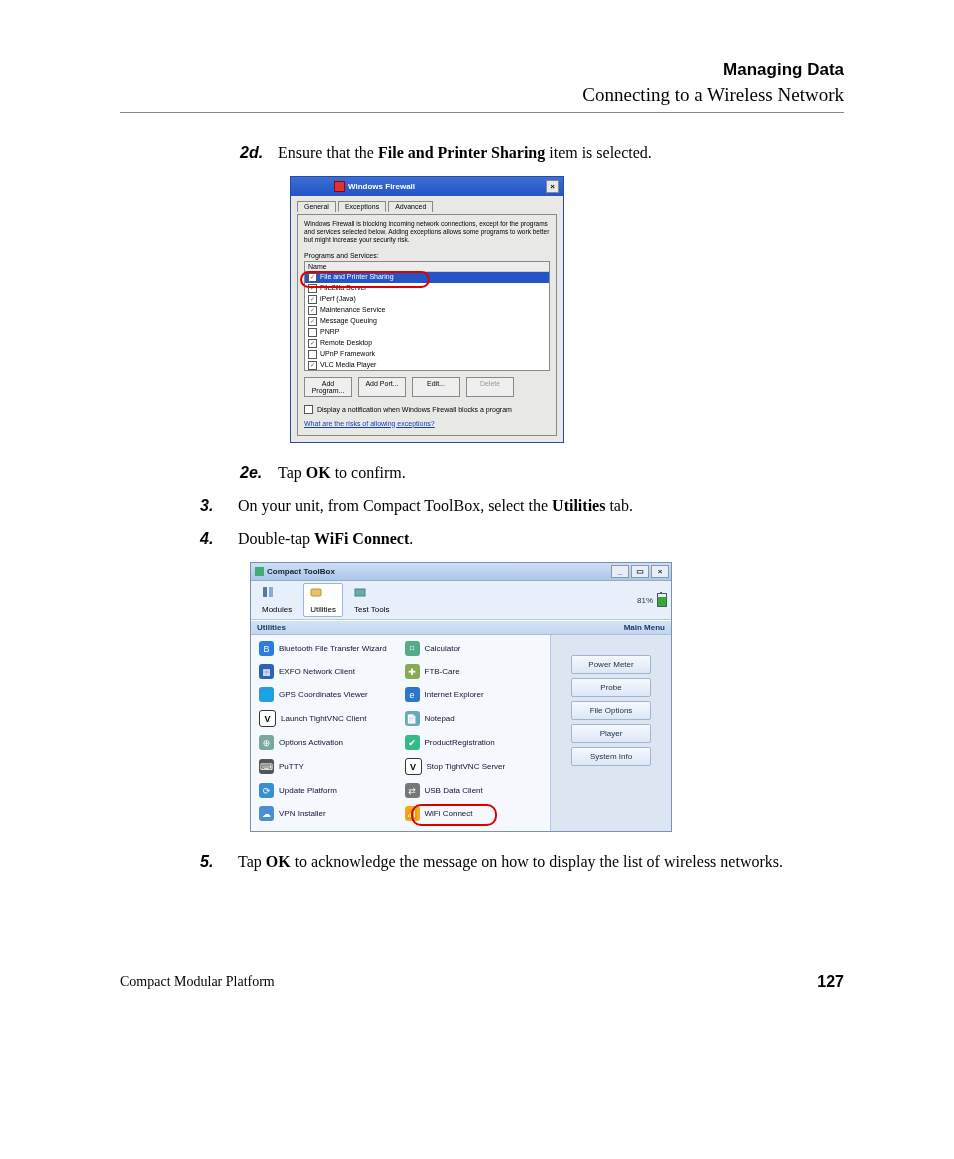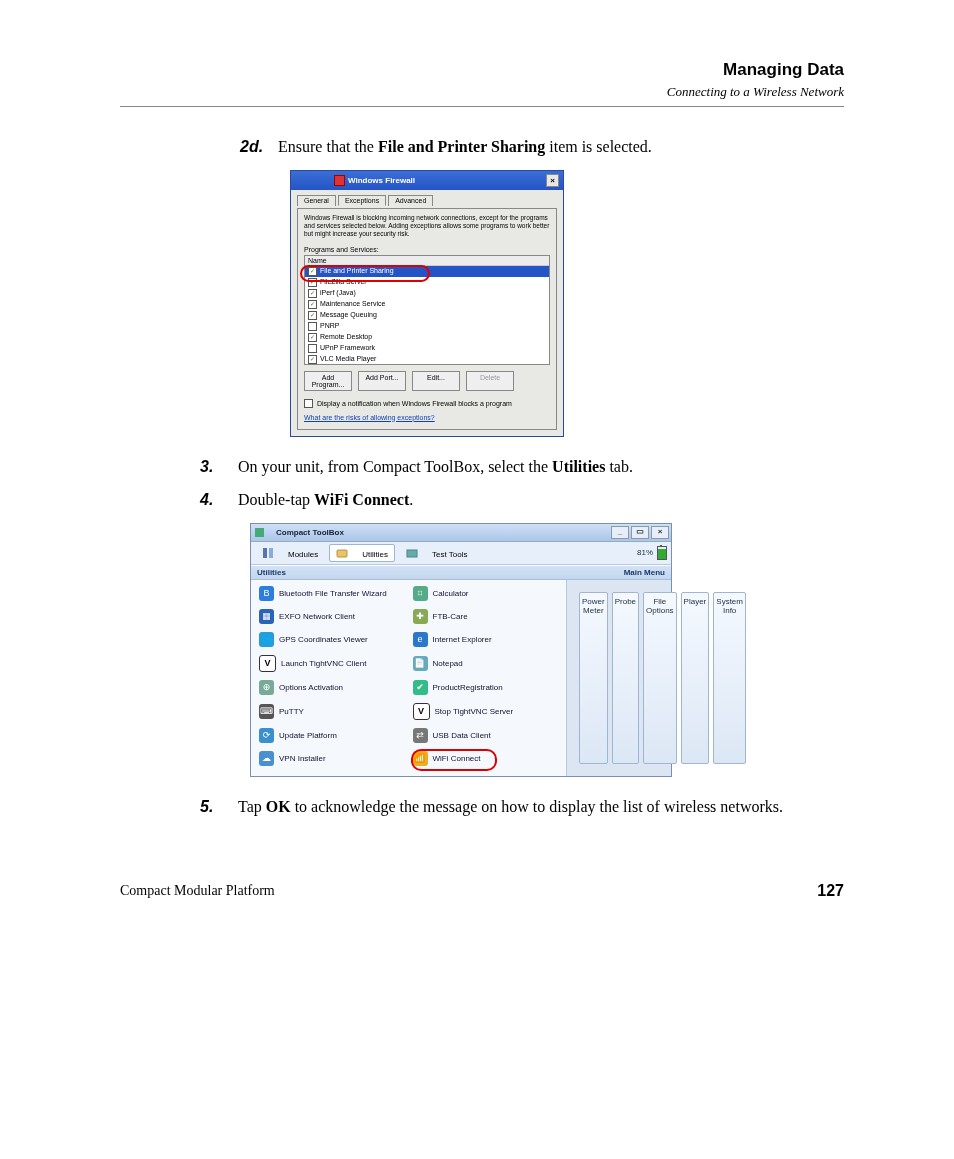--- a/index.html
+++ b/index.html
@@ -19,22 +19,21 @@
     padding-bottom: 6px;
     margin-bottom: 28px;
   }
   .header-title {
     font-family: Arial, Helvetica, sans-serif;
     font-weight: bold;
     font-size: 17px;
     margin: 0 0 4px 0;
   }
   .header-sub {
-    font-style: italic;
-    font-size: 13px;
+    font-size: 19px;
   }
   .step {
     display: flex;
     align-items: center;
     margin: 4px 0 10px 120px;
     line-height: 1.45;
   }
   .step.outer {
     margin-left: 80px;
   }
@@ -136,22 +135,22 @@
   .tb-title-btns { display:flex; gap:2px;}
   .tb-tbtn {
     width:16px;height:11px;border:1px solid #89a;background:#e8eef7;
     display:flex;align-items:center;justify-content:center;font-size:8px;line-height:1;color:#234;
   }
   .tb-tabs {
     display:flex; align-items:center; gap:4px; padding:2px 4px;
     background:#e7effb; border-bottom:1px solid #b9c9dd;
   }
   .tb-tab {
-    display:flex; align-items:flex-end; gap:14px; padding:2px 6px;
-    border:1px solid transparent; border-radius:2px;
+    display:flex; align-items:flex-start; gap:7px; padding:2px 6px;
+    border:1px solid transparent; border-radius:2px;flex-direction:column;
   }
   .tb-tab.active {
     background:#fff; border:1px solid #9ab6d8;
   }
   .tb-icn { width:12px;height:12px;display:inline-flex;align-items:center;justify-content:center;}
   .tb-right { margin-left:auto; display:flex; align-items:center; gap:4px; color:#234;}
   .battery { width:8px;height:12px;border:1px solid #555;position:relative;}
   .battery::before{content:"";position:absolute;top:-2px;left:2px;width:2px;height:2px;background:#555;}
   .battery .fill{position:absolute;bottom:0;left:0;right:0;height:80%;background:#3a3;}
 
@@ -167,34 +166,34 @@
     display:grid; grid-template-columns: 1fr 1fr; row-gap:8px; column-gap:8px;
     position:relative;
   }
   .tb-item { display:flex; align-items:center; gap:5px; font-size:8px; color:#113;}
   .tb-ico {
     width:15px;height:15px;border-radius:3px;display:flex;align-items:center;justify-content:center;
     color:#fff;font-size:9px;flex-shrink:0;
   }
   .tb-side {
     width:80px; background:#dce6f3; border-left:1px solid #b9c9dd;
-    display:flex; flex-direction:row; gap:4px; padding:12px;
+    display:flex; flex-direction:column; gap:4px; padding:20px;
   }
   .tb-sbtn {
     background:linear-gradient(#f5f9ff,#dce7f5);
     border:1px solid #9fb5d0; border-radius:2px;
     font-size:8px; text-align:center; padding:4px 2px; color:#234;
   }
   .tb-ring {
     position:absolute; border:2px solid #d00; border-radius:10px; pointer-events:none;
   }
 
   .footer {
     display:flex; justify-content:space-between; align-items:center;
-    margin-top:64px; font-size:14px;
+    margin-top:100px; font-size:14px;
   }
   .footer .pn {
     font-family: Arial, Helvetica, sans-serif; font-weight:bold; font-size:16px;
   }
 </style>
 </head>
 <body>
 
 <div class="page">
 
@@ -280,39 +279,45 @@
           <div class="fw-notify">
             <span class="cb"></span>
             <span>Display a notification when Windows Firewall blocks a program</span>
           </div>
           <a class="fw-link">What are the risks of allowing exceptions?</a>
         </div>
       </div>
     </div>
   </div>
 
+  <div class="step">
+    <div class="step-num">2e.</div>
+    <div class="step-text">
+      <span>Tap </span><b>OK</b><span> to confirm.</span>
+    </div>
+  </div>
 
   <div class="step outer">
     <div class="step-num">3.</div>
     <div class="step-text">
       <span>On your unit, from Compact ToolBox, select the </span><b>Utilities</b><span> tab.</span>
     </div>
   </div>
 
   <div class="step outer">
     <div class="step-num">4.</div>
     <div class="step-text">
       <span>Double-tap </span><b>WiFi Connect</b><span>.</span>
     </div>
   </div>
 
   <div class="fig" style="margin-left:130px;">
     <div class="tb-win">
       <div class="tb-title">
-        <span style="display:flex;align-items:flex-start;gap:12px;">
+        <span style="display:flex;align-items:flex-start;gap:3px;">
           <span style="width:9px;height:9px;background:#4a7;display:inline-block;"></span>
           <span>Compact ToolBox</span>
         </span>
         <span class="tb-title-btns">
           <span class="tb-tbtn">_</span>
           <span class="tb-tbtn">▭</span>
           <span class="tb-tbtn">×</span>
         </span>
       </div>
       <div class="tb-tabs">

